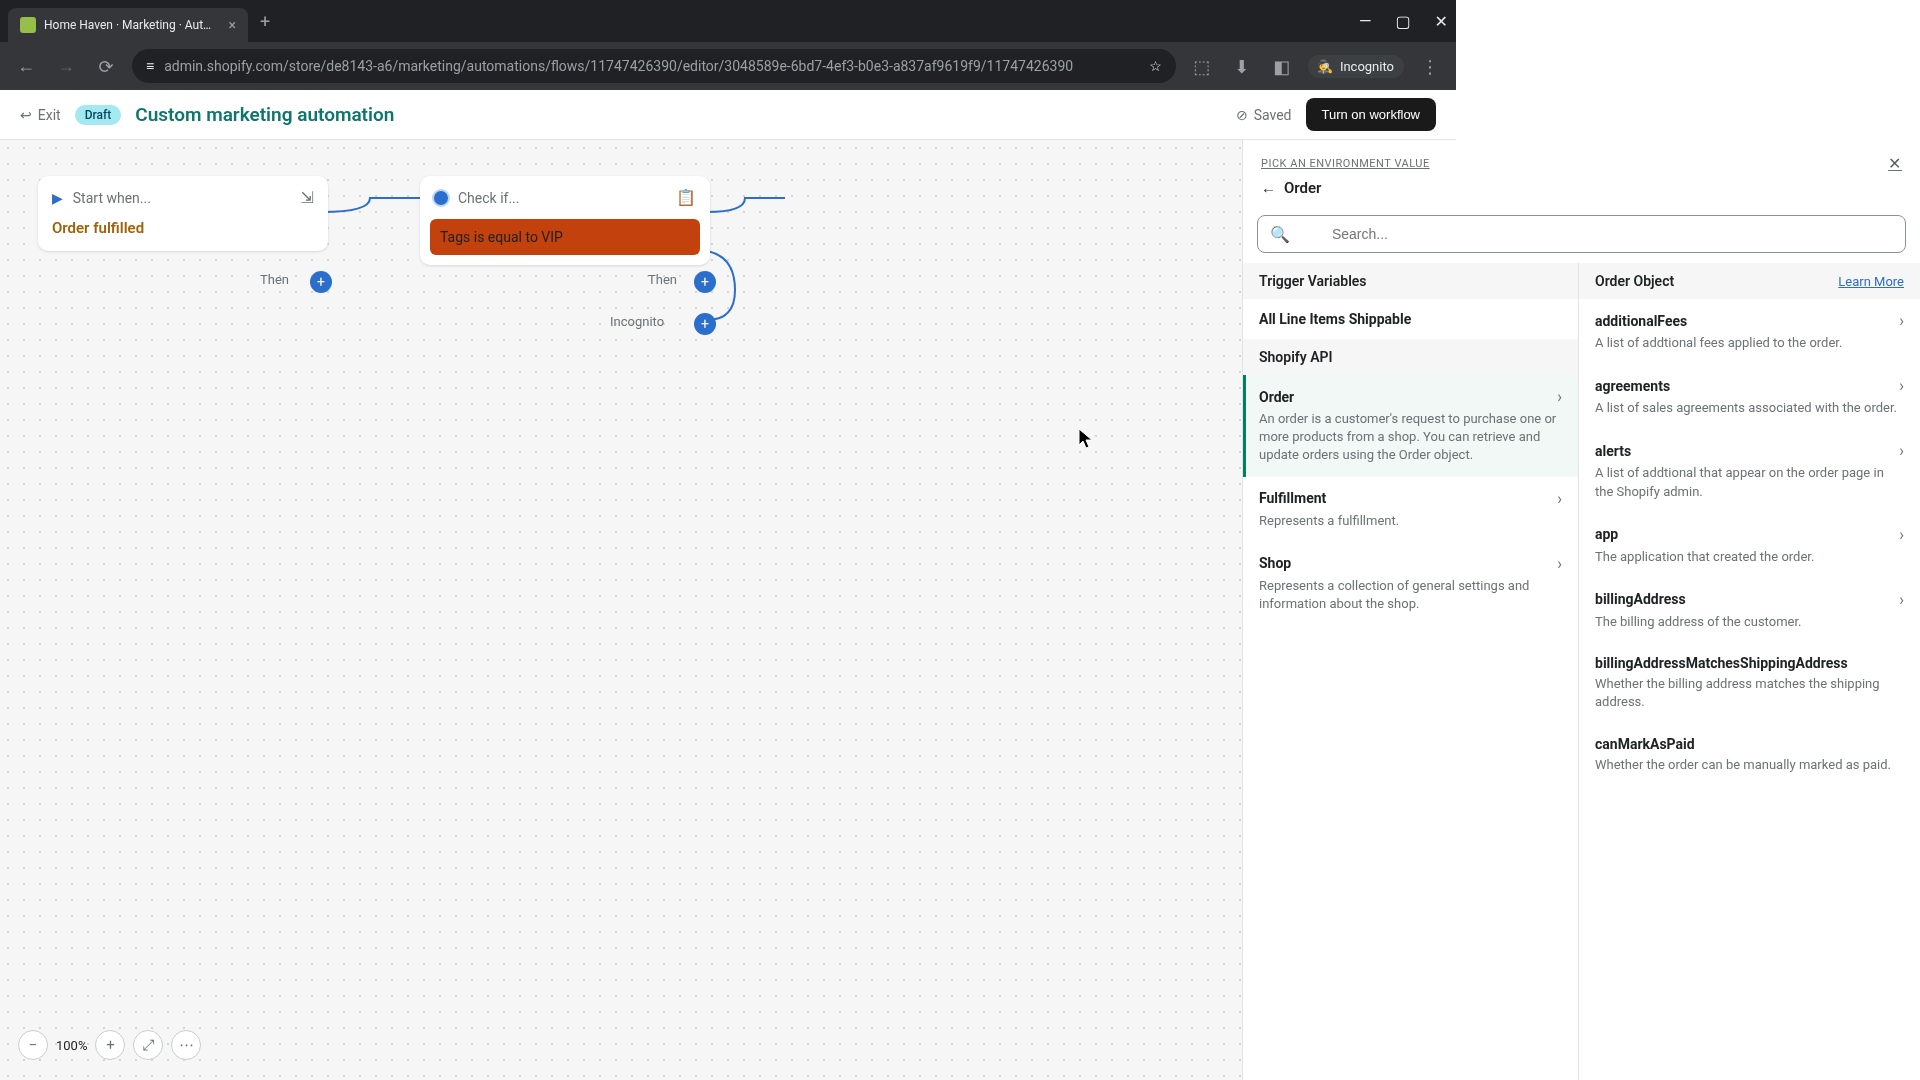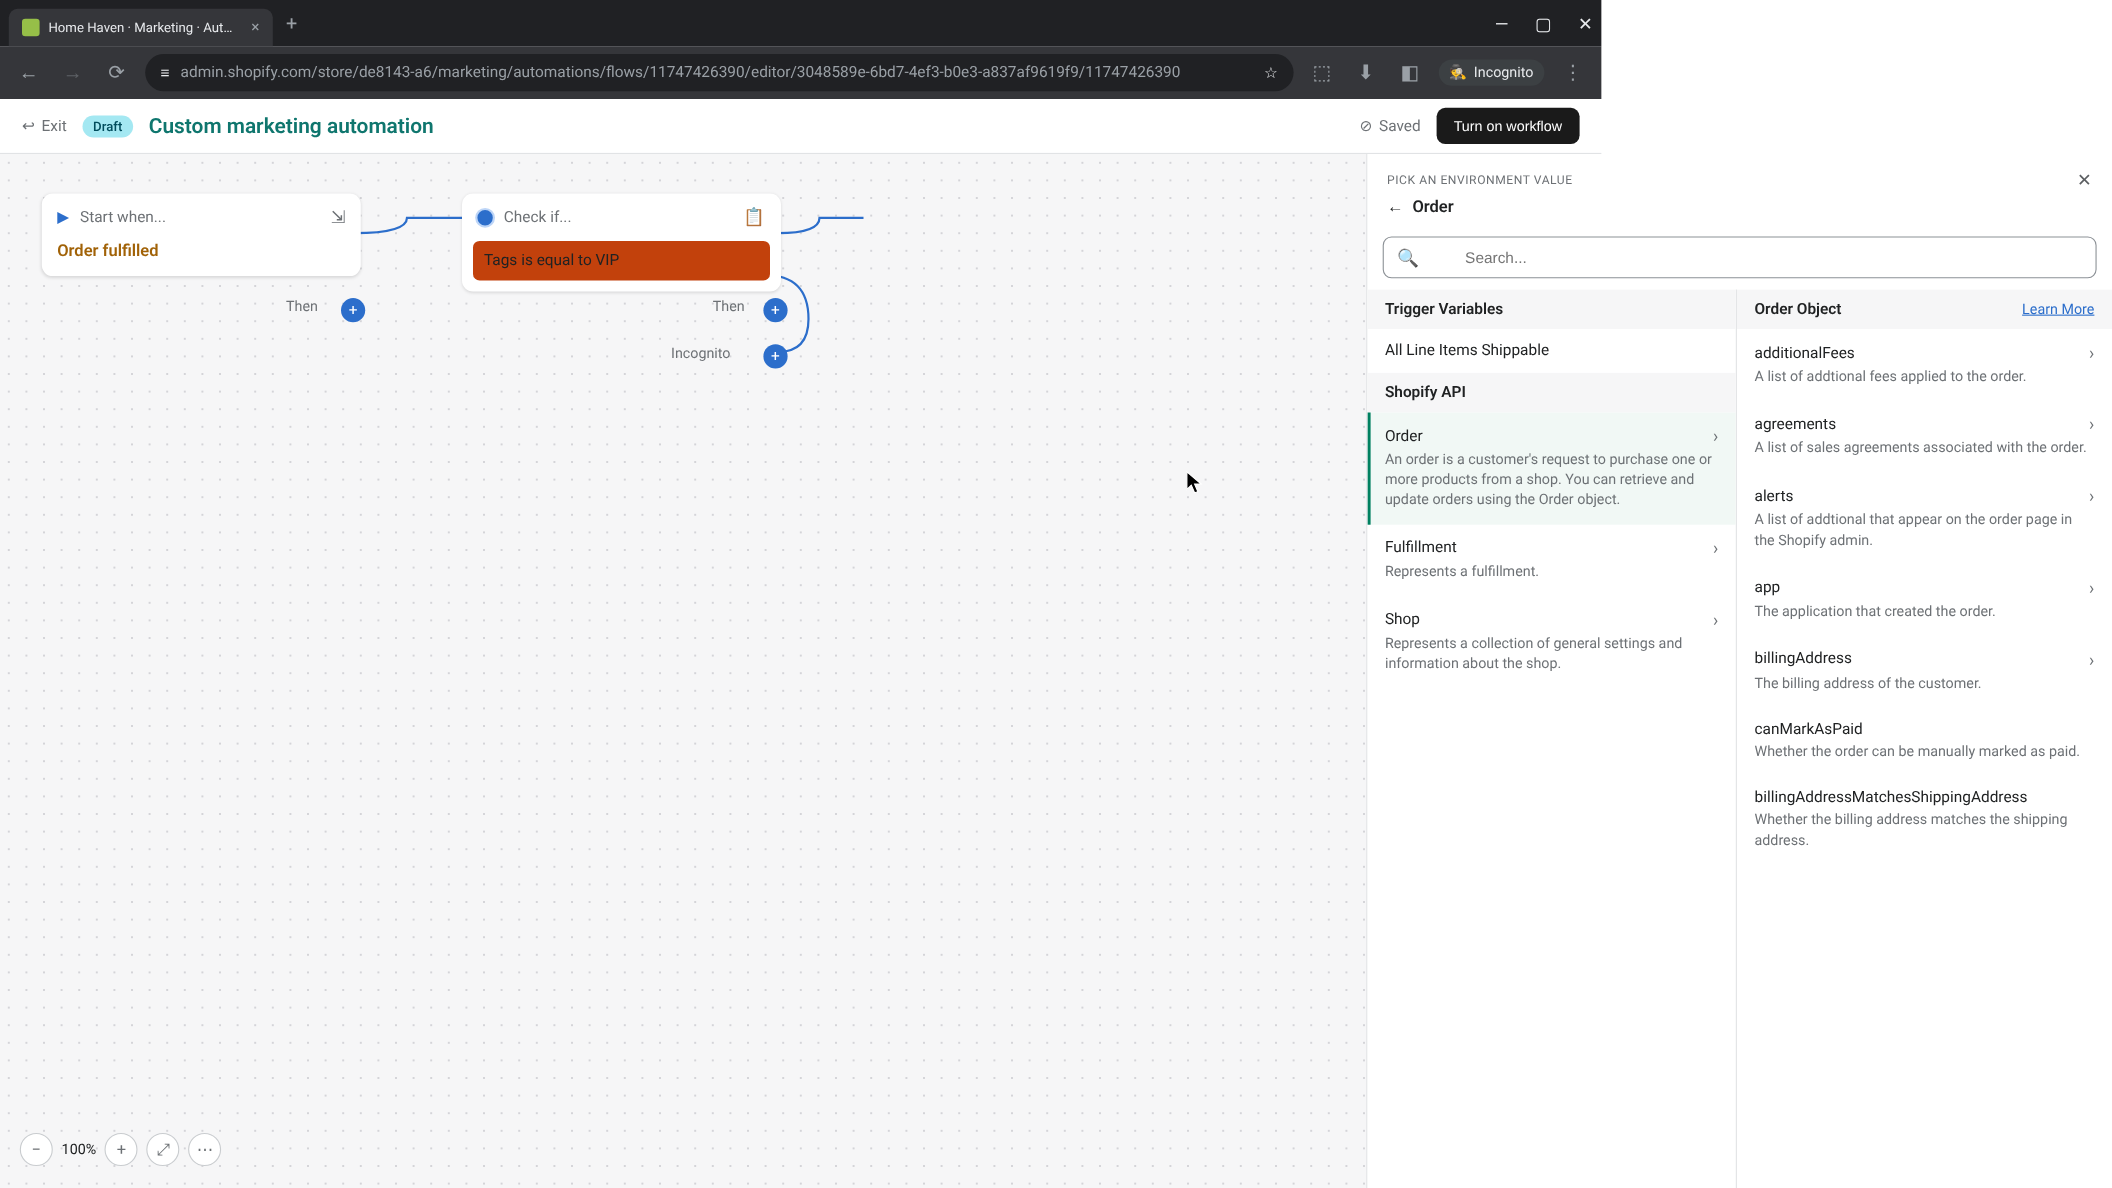--- a/index.html
+++ b/index.html
@@ -41,39 +41,39 @@
 
 .edge-label { position: absolute; font-size: 13px; color: #6d7175; }
 .plus-btn { width: 22px; height: 22px; background: #2c6ecb; border-radius: 50%; color: #fff; display: inline-flex; align-items: center; justify-content: center; font-size: 14px; cursor: pointer; position: absolute; }
 
 .zoom-controls { position: absolute; bottom: 20px; left: 18px; display: flex; align-items: center; gap: 8px; }
 .zoom-btn { width: 30px; height: 30px; border: 1px solid #c9cccf; border-radius: 50%; background: #fff; display: flex; align-items: center; justify-content: center; cursor: pointer; font-size: 15px; color: #6d7175; }
 .zoom-level { font-size: 13px; color: #202223; }
 
 .side-panel { position: absolute; top: 140px; right: 0; bottom: 0; width: 678px; background: #fff; border-left: 1px solid #e1e3e5; display: flex; flex-direction: column; }
 .panel-header { padding: 14px 18px 8px; }
-.panel-eyebrow { font-size: 11px; color: #6d7175; letter-spacing: 0.5px; text-transform: uppercase; display: flex; justify-content: space-between; align-items: center; }
+.panel-eyebrow { font-size: 11px; color: #6d7175; letter-spacing: 0.5px; text-transform: uppercase; display: flex; justify-content: space-between; align-items: center; text-decoration: underline; }
 .panel-close { font-size: 16px; color: #5c5f62; cursor: pointer; }
 .panel-breadcrumb { display: flex; align-items: center; gap: 8px; font-size: 15px; font-weight: 600; color: #202223; margin-top: 6px; }
 .panel-back { cursor: pointer; }
 .search-box { margin: 10px 14px; border: 1px solid #8c9196; border-radius: 8px; height: 38px; display: flex; align-items: center; padding: 0 12px; gap: 8px; }
 .search-box input { border: none; outline: none; flex: 1; font-size: 14px; margin-left: 34px; }
 
 .panel-columns { flex: 1; display: flex; overflow: hidden; }
 .left-col { width: 336px; border-right: 1px solid #e1e3e5; overflow-y: auto; }
 .right-col { flex: 1; overflow-y: auto; }
 
 .section-header { padding: 10px 16px; font-size: 14px; font-weight: 600; color: #202223; background: #f6f6f7; }
 .right-col .section-header { display: flex; justify-content: space-between; align-items: center; }
 .learn-more { color: #2c6ecb; text-decoration: underline; font-size: 13px; font-weight: 400; cursor: pointer; }
 
 .var-item { padding: 12px 16px; cursor: pointer; position: relative; }
 .var-item.selected { background: #f1f8f5; border-left: 3px solid #008060; padding-left: 13px; }
 .var-item-head { display: flex; justify-content: space-between; align-items: center; }
-.var-name { font-size: 14px; font-weight: 400; color: #202223; }
+.var-name { font-size: 14px; font-weight: 700; color: #202223; }
 .var-chevron { color: #6d7175; font-size: 16px; }
 .var-desc { font-size: 13px; color: #6d7175; margin-top: 4px; line-height: 1.4; }
 
 svg.connector { position: absolute; pointer-events: none; }
 
 .cursor { position: absolute; top: 427px; left: 1077px; font-size: 16px; pointer-events: none; z-index: 100; }
 </style>
 </head>
 <body>
 
@@ -258,29 +258,29 @@
           </div>
           <div class="var-item">
             <div class="var-item-head">
               <span class="var-name">billingAddress</span>
               <span class="var-chevron">›</span>
             </div>
             <div class="var-desc">The billing address of the customer.</div>
           </div>
           <div class="var-item">
             <div class="var-item-head">
+              <span class="var-name">billingAddressMatchesShippingAddress</span>
+            </div>
+            <div class="var-desc">Whether the billing address matches the shipping address.</div>
+          </div>
+          <div class="var-item">
+            <div class="var-item-head">
               <span class="var-name">canMarkAsPaid</span>
             </div>
             <div class="var-desc">Whether the order can be manually marked as paid.</div>
-          </div>
-          <div class="var-item">
-            <div class="var-item-head">
-              <span class="var-name">billingAddressMatchesShippingAddress</span>
-            </div>
-            <div class="var-desc">Whether the billing address matches the shipping address.</div>
           </div>
         </div>
     </div>
   </div>
 </div>
 
 <div class="cursor">
   <svg width="20" height="24" viewBox="0 0 20 24">
       <path d="M2 2 L2 18 L6 14 L9 21 L12 20 L9 13 L15 13 Z" fill="#000" stroke="#fff" stroke-width="1"></path>
     </svg>

